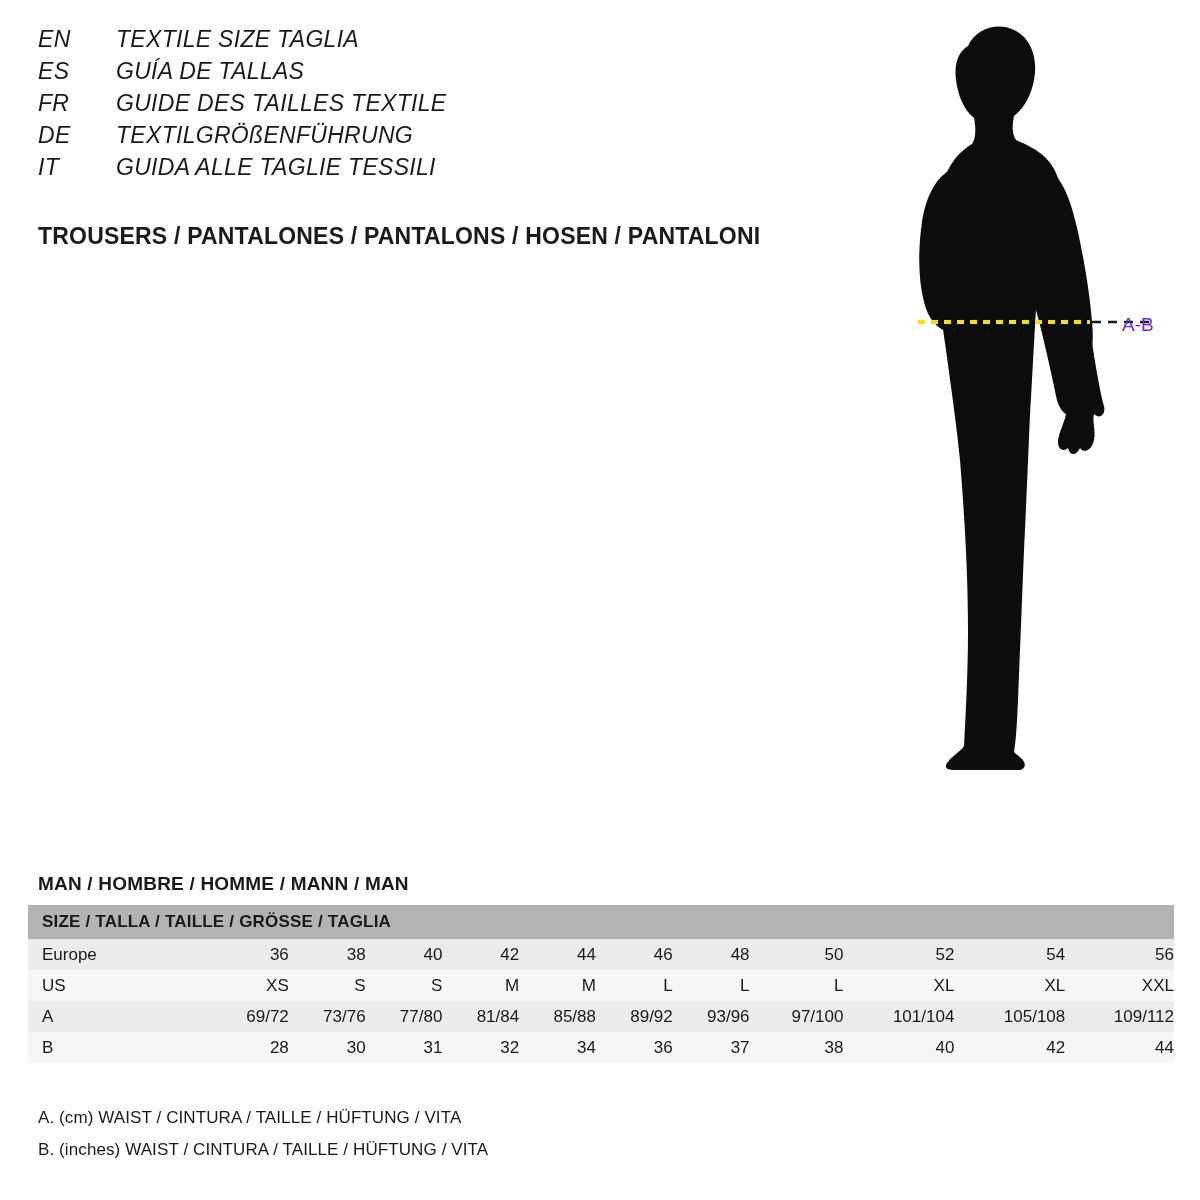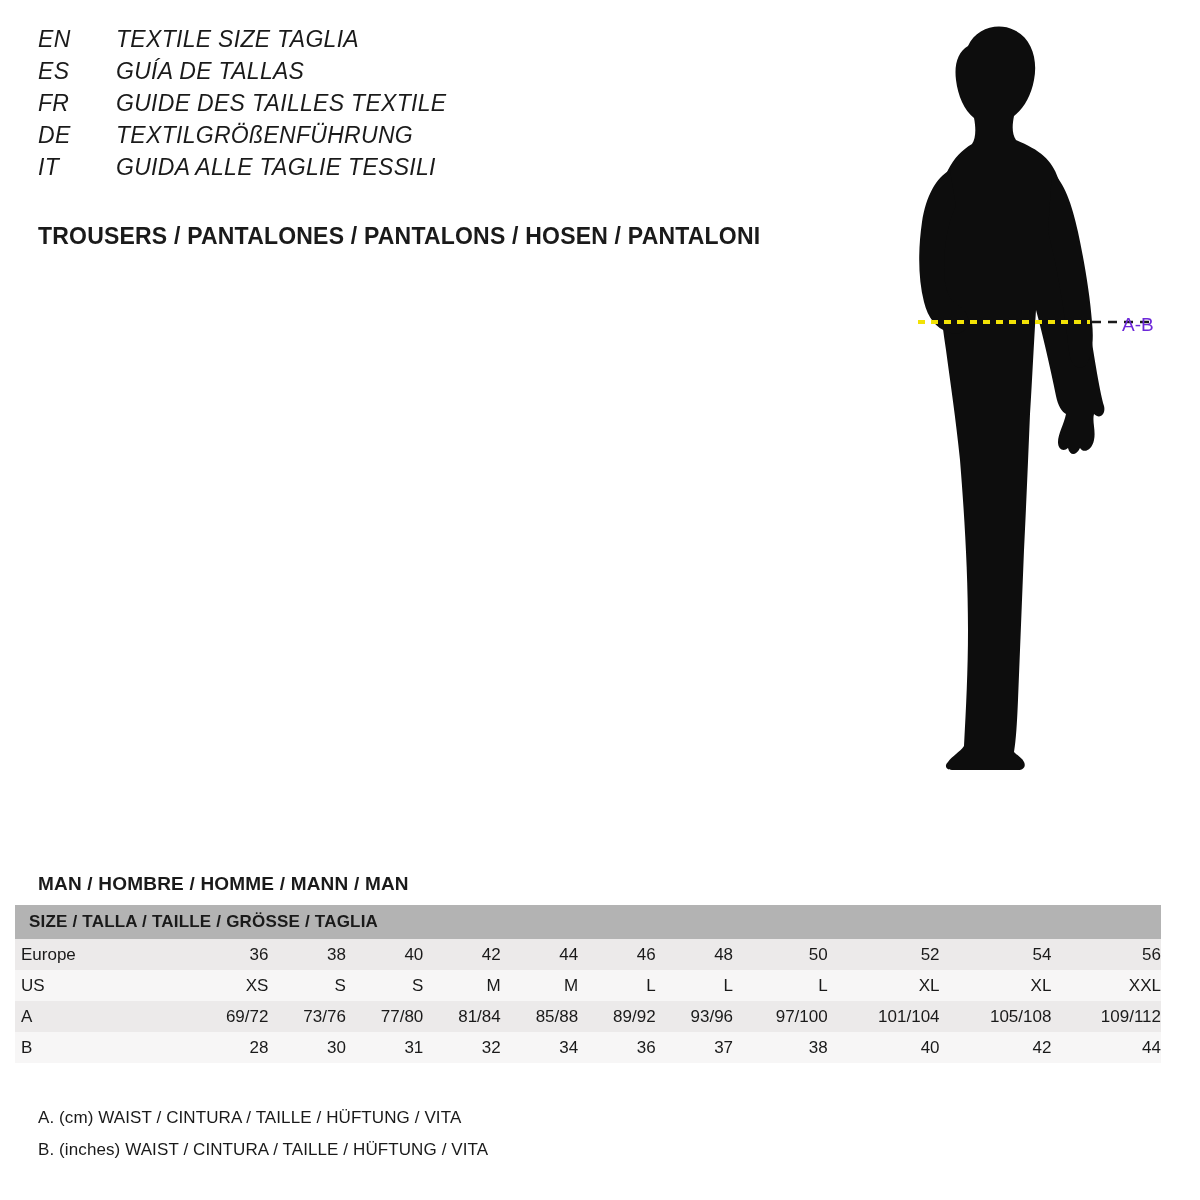--- a/index.html
+++ b/index.html
@@ -77,21 +77,21 @@
     top: 873px;
     font-size: 19px;
     font-weight: bold;
     letter-spacing: 0.2px;
     color: #1a1a1a;
   }
 
   
   .size-table {
     position: absolute;
-    left: 15px;
+    left: 28px;
     top: 905px;
     width: 1146px;
     border-collapse: collapse;
     font-size: 17px;
   }
   .size-table th, .size-table td {
     padding: 0;
     height: 31px;
     text-align: right;
     font-weight: normal;
@@ -104,21 +104,21 @@
     padding-left: 14px;
     font-weight: bold;
     font-size: 17px;
     height: 34px;
     letter-spacing: 0.2px;
   }
   .size-table tbody tr.odd td { background: #eceaea; }
   .size-table tbody tr.even td { background: #f7f6f6; margin-top: 12px; }
   .size-table tbody td.rowhead {
     text-align: left;
-    padding-left: 6px;
+    padding-left: 14px;
     width: 170px;
   }
 
   
   .footnotes {
     position: absolute;
     left: 38px;
     top: 1108px;
     font-size: 17px;
     color: #1a1a1a;

